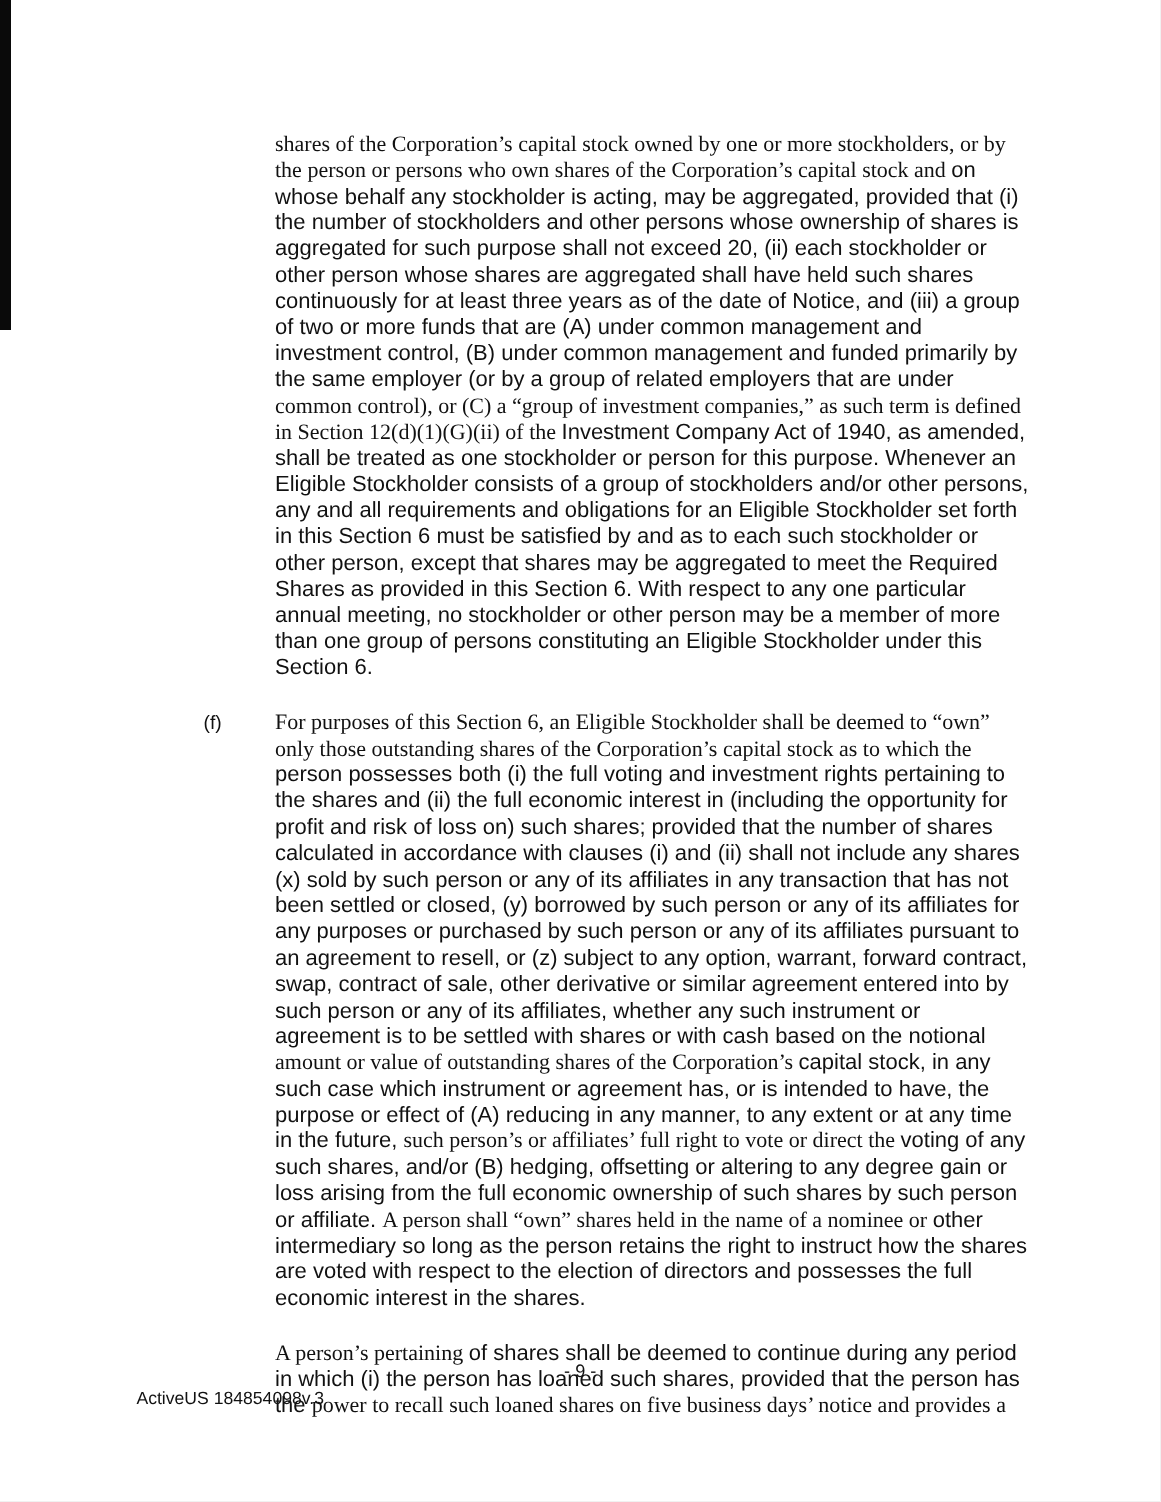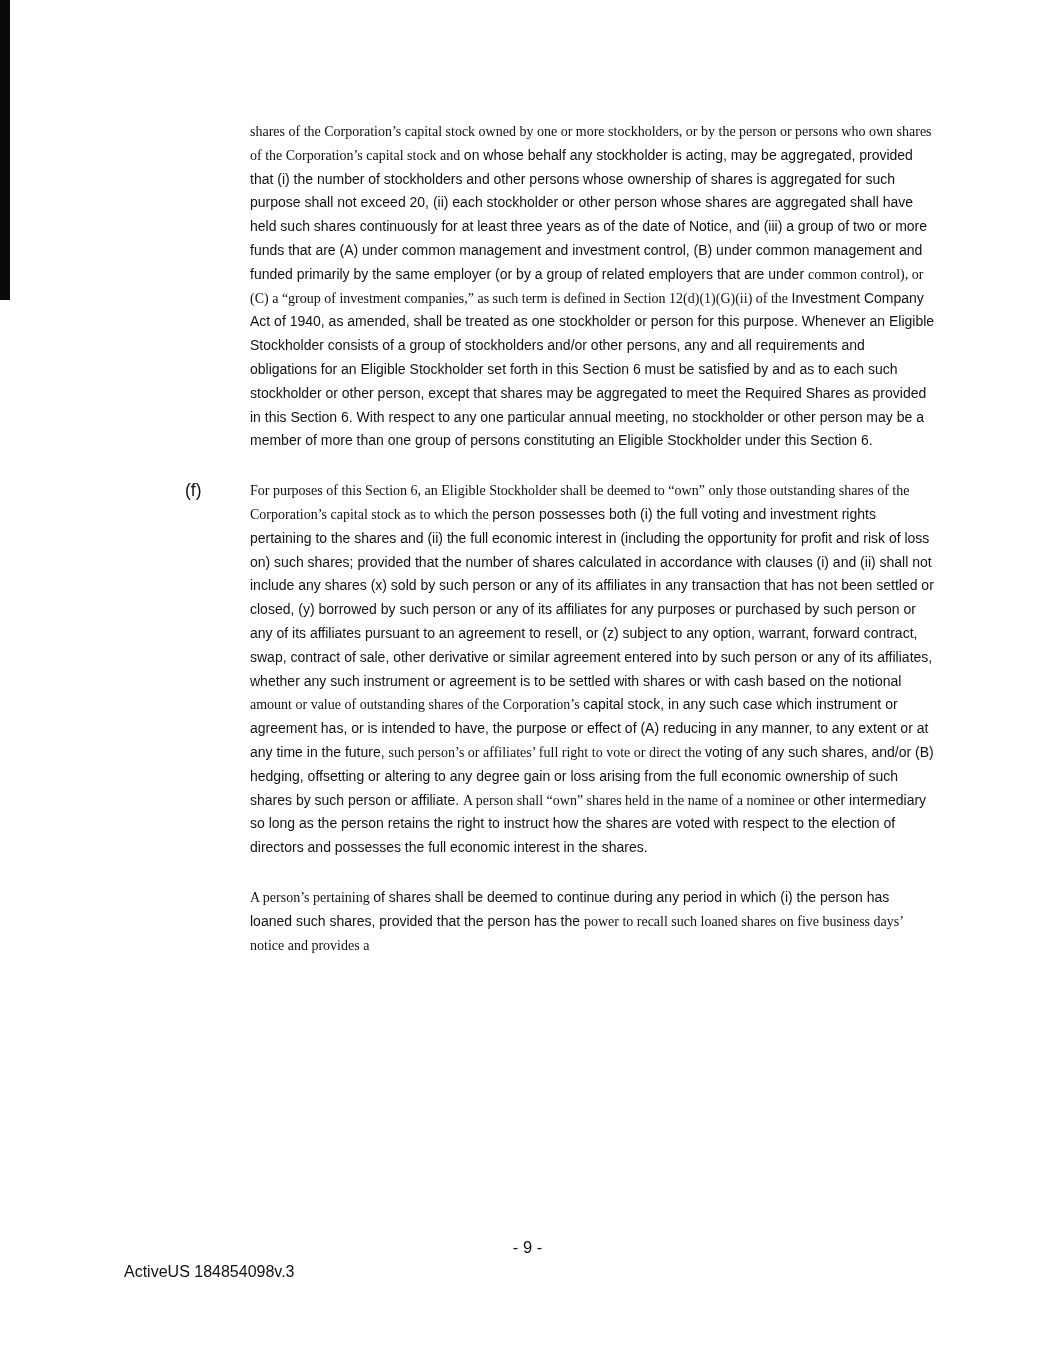--- a/index.html
+++ b/index.html
@@ -37,21 +37,21 @@
   .para-label {
     flex: 0 0 65px;
     width: 65px;
     font-family: "Liberation Sans", sans-serif;
     font-size: 17.5px;
     line-height: 23.8px;
     color: #111111;
   }
   .para-text {
     flex: 1;
-    font-size: 14px;
+    font-size: 20px;
     line-height: 23.8px;
     text-align: left;
     color: #111111;
   }
   .run-serif {
     font-family: "Liberation Serif", "DejaVu Serif", serif;
   }
   .run-sans {
     font-family: "Liberation Sans", "DejaVu Sans", sans-serif;
   }

